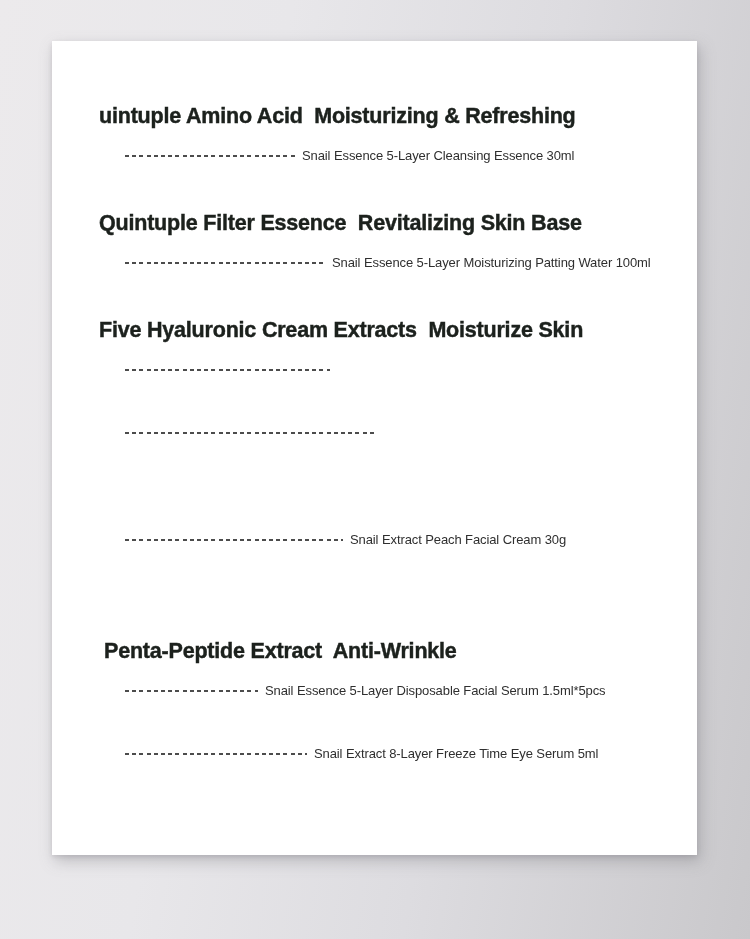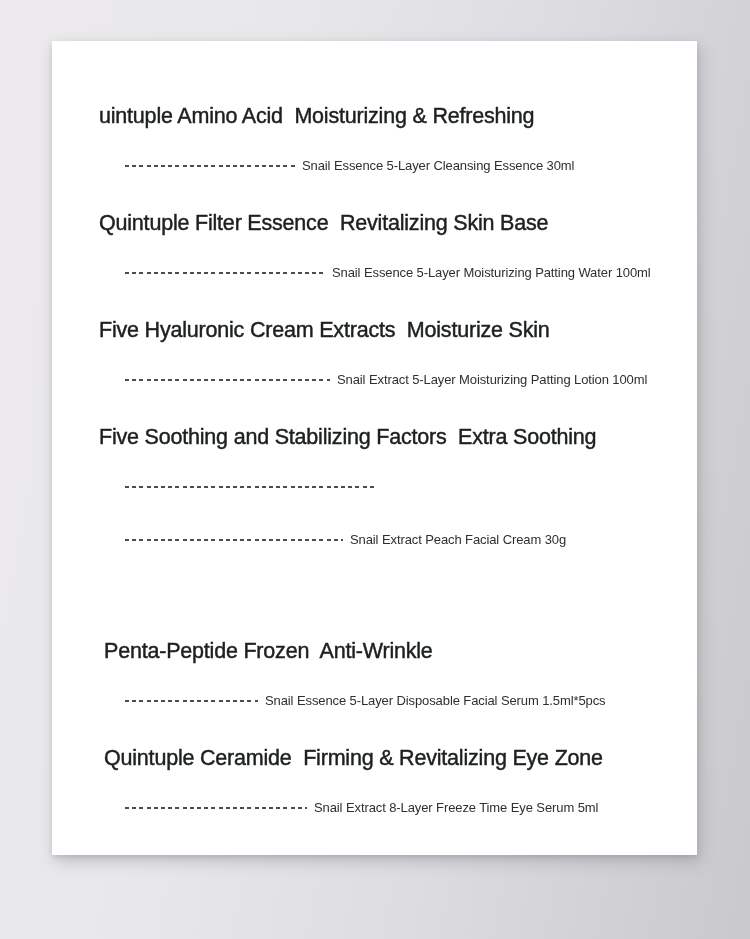--- a/index.html
+++ b/index.html
@@ -24,32 +24,32 @@
     box-shadow: 3px 6px 14px rgba(110, 108, 116, 0.35), 0 2px 4px rgba(110, 108, 116, 0.18);
     padding-top: 62px;
   }
   .section { height: 60px; margin-bottom: 47px; }
   .feature-title {
     display: block;
     margin-left: 47px;
     height: 26px;
     line-height: 26px;
     font-size: 21.5px;
-    font-weight: 400;
+    font-weight: 700;
     letter-spacing: -0.2px;
     color: #1c211d;
     -webkit-text-stroke: 0.45px currentColor;
     white-space: pre;
   }
   .section[data-indent="true"] .feature-title { margin-left: 52px; }
   .sub-row {
     display: flex;
     align-items: center;
     margin-left: 73px;
-    margin-top: 28px;
+    margin-top: 18px;
     height: 16px;
   }
   .leader-line {
     height: 1.5px;
     margin-top: 2px;
     background: repeating-linear-gradient(to right, #4c4c4c 0 4px, transparent 4px 7.2px);
     flex: 0 0 auto;
   }
   .feature-subtitle {
     margin-left: 7px;
@@ -78,48 +78,45 @@
       <div class="sub-row">
         <span class="leader-line" style="width: 200px;"></span>
         <span class="feature-subtitle">Snail Essence 5-Layer Moisturizing Patting Water 100ml</span>
       </div>
     </div>
 
     <div class="section" data-indent="false">
       <span class="feature-title">Five Hyaluronic Cream Extracts  Moisturize Skin</span>
       <div class="sub-row">
         <span class="leader-line" style="width: 205px;"></span>
-        <span class="feature-subtitle">Snail Extract 5-Layer Moisturizing Patting Lotion 100ml</span>
       </div>
     </div>
 
     <div class="section" data-indent="false">
-      <span class="feature-title">Five Soothing and Stabilizing Factors  Extra Soothing</span>
       <div class="sub-row">
         <span class="leader-line" style="width: 250px;"></span>
       </div>
     </div>
 
     <div class="section" data-indent="false">
       <div class="sub-row">
         <span class="leader-line" style="width: 218px;"></span>
         <span class="feature-subtitle">Snail Extract Peach Facial Cream 30g</span>
       </div>
     </div>
 
     <div class="section" data-indent="true">
-      <span class="feature-title">Penta-Peptide Frozen  Anti-Wrinkle</span>
+      <span class="feature-title">Penta-Peptide Extract  Anti-Wrinkle</span>
       <div class="sub-row">
         <span class="leader-line" style="width: 133px;"></span>
         <span class="feature-subtitle">Snail Essence 5-Layer Disposable Facial Serum 1.5ml*5pcs</span>
       </div>
     </div>
 
     <div class="section" data-indent="true">
-      <span class="feature-title">Quintuple Ceramide  Firming &amp; Revitalizing Eye Zone</span>
       <div class="sub-row">
         <span class="leader-line" style="width: 182px;"></span>
         <span class="feature-subtitle">Snail Extract 8-Layer Freeze Time Eye Serum 5ml</span>
       </div>
     </div>
 
   </div>
 </div>
 
 </body></html>

